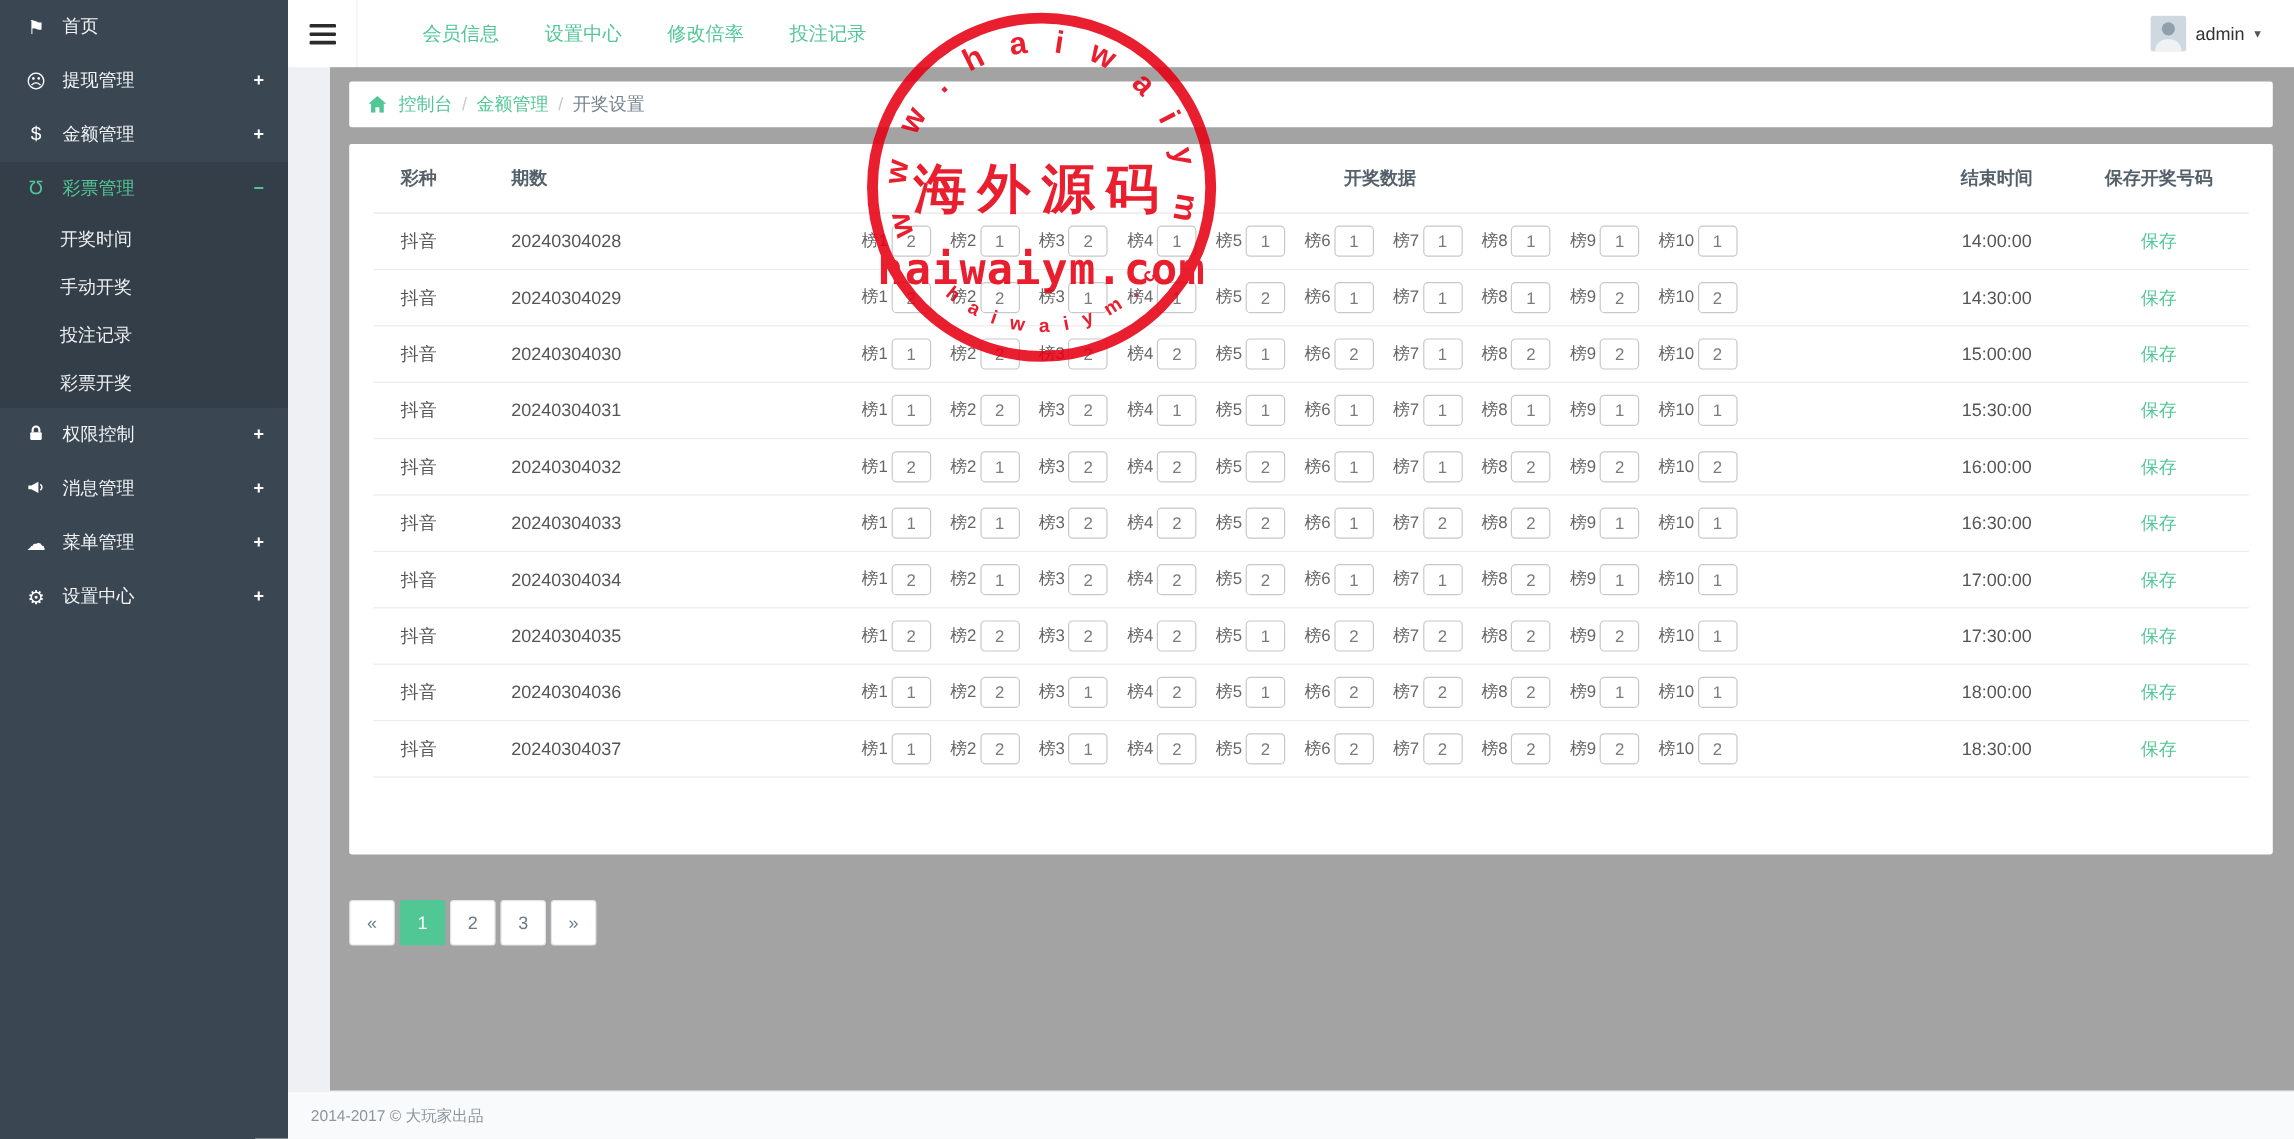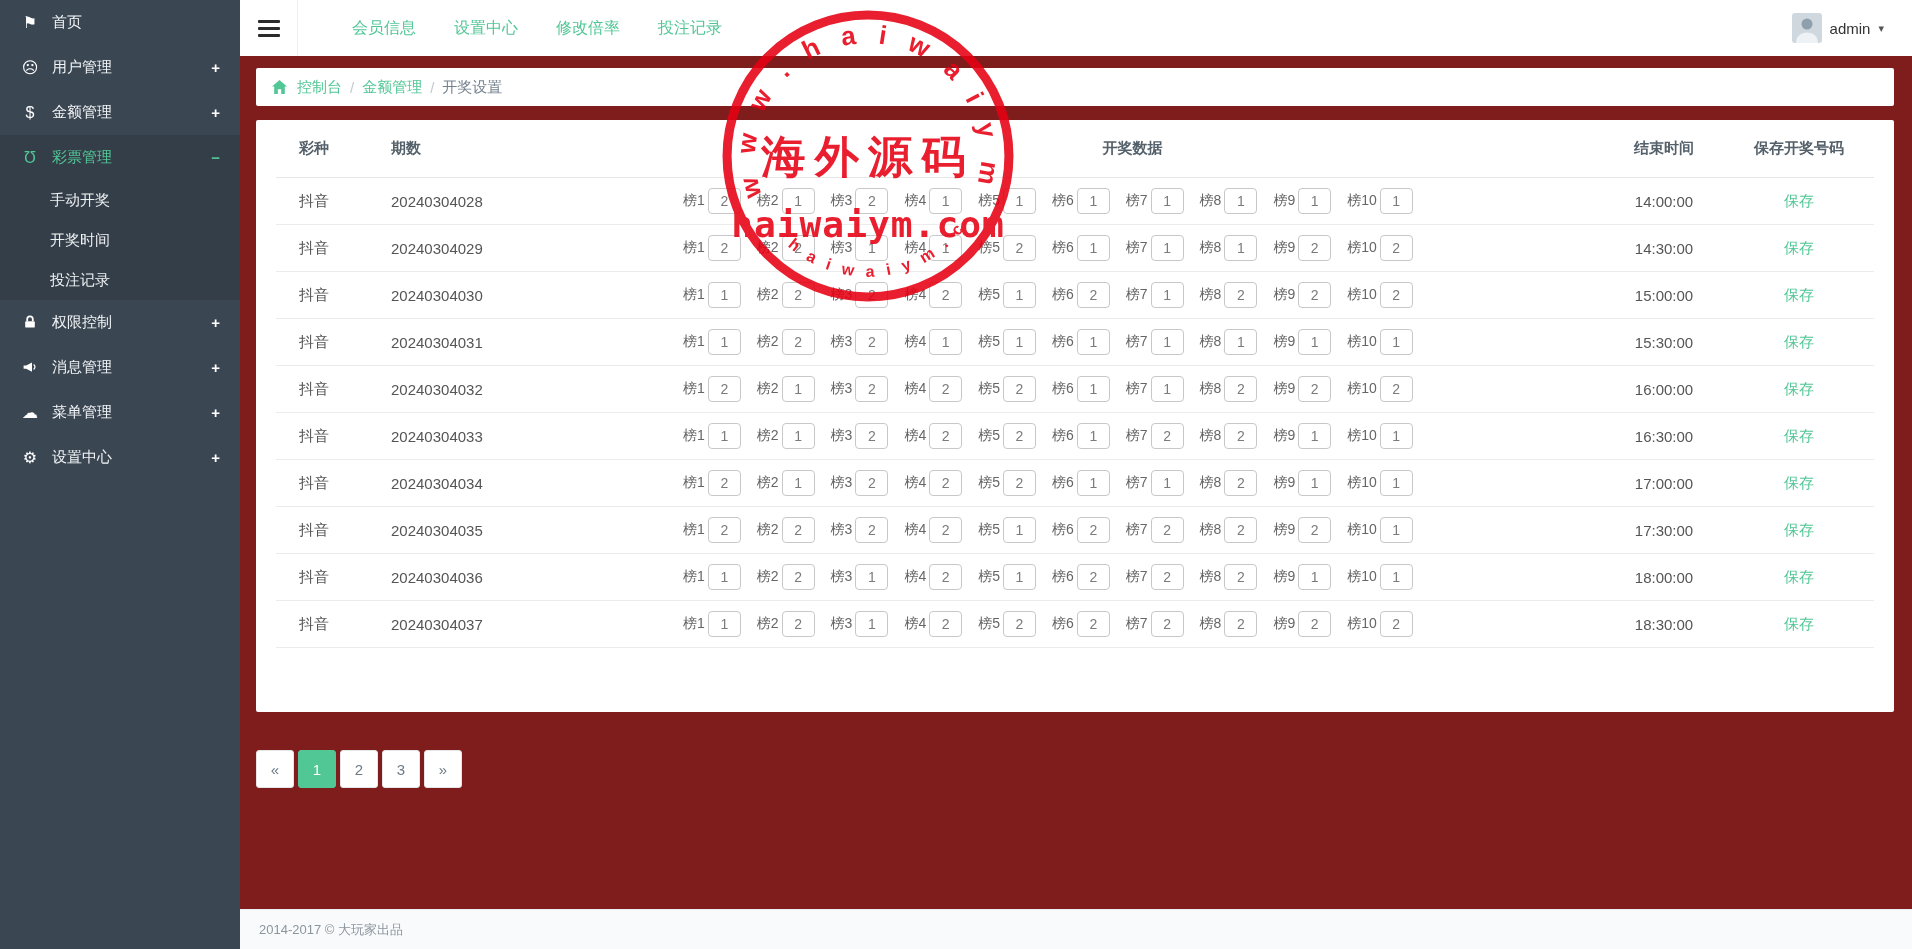--- a/index.html
+++ b/index.html
@@ -30,21 +30,21 @@
   .hamburger { width:58px; height:56px; display:flex; flex-direction:column; justify-content:center;
     align-items:center; gap:4px; cursor:pointer; border-right:1px solid #f0f0f0; }
   .hamburger span { width:22px; height:3px; background:#2b2b2b; border-radius:1px; }
   .top-links { display:flex; gap:38px; margin-left:54px; }
   .top-links a { color:#52c796; font-size:16px; text-decoration:none; cursor:pointer; }
   .user-box { margin-left:auto; margin-right:28px; display:flex; align-items:center; gap:8px;
     cursor:pointer; color:#333; font-size:15px; }
   .avatar { width:30px; height:30px; border-radius:3px; overflow:hidden; display:block; }
   .caret { font-size:11px; color:#555; }
 
-  .content { flex:1; background:#7f1d1d; padding:12px 18px 0 16px; overflow:hidden; }
+  .content { flex:1; background:#a3a3a3; padding:12px 18px 0 16px; overflow:hidden;margin-left:35px; }
   .breadcrumb { background:#fff; height:38px; border-radius:2px; display:flex; align-items:center;
     padding:0 16px; font-size:15px; gap:8px; }
   .breadcrumb .bc-link { color:#52c796; cursor:pointer; }
   .breadcrumb .bc-sep { color:#c3c9cf; }
   .breadcrumb .bc-current { color:#76838f; }
   .home-ic { width:15px; height:14px; margin-right:2px; }
 
   .card { background:#fff; border-radius:2px; margin-top:14px; padding:0 20px 64px 20px; }
   .trow { display:flex; align-items:center; }
   .thead { height:58px; border-bottom:1px solid #e7e7e7; font-weight:bold; color:#54606a; font-size:15px; }
@@ -84,40 +84,41 @@
     <nav id="side-menu">
         <div class="side-group">
           <div class="side-item">
             <div class="s-icon">⚑</div>
             <div class="s-label">首页</div>
           </div>
         </div>
         <div class="side-group">
           <div class="side-item">
             <div class="s-icon">☹</div>
-            <div class="s-label">用户管理</div>
+            <div class="s-label">提现管理</div>
             <div class="s-expand">+</div>
           </div>
         </div>
         <div class="side-group">
           <div class="side-item">
             <div class="s-icon">$</div>
             <div class="s-label">金额管理</div>
             <div class="s-expand">+</div>
           </div>
         </div>
         <div class="side-group open">
           <div class="side-item">
             <div class="s-icon">Ʊ</div>
             <div class="s-label">彩票管理</div>
             <div class="s-expand">−</div>
           </div>
+          <div class="sub-item">开奖时间</div>
           <div class="sub-item">手动开奖</div>
-          <div class="sub-item">开奖时间</div>
           <div class="sub-item">投注记录</div>
+          <div class="sub-item">彩票开奖</div>
         </div>
         <div class="side-group">
           <div class="side-item">
             <div class="s-icon"><svg viewBox="0 0 20 20">
                 <path d="M6.5 9V6.5a3.5 3.5 0 0 1 7 0V9" fill="none" stroke="currentColor" stroke-width="2.2"></path>
                 <rect x="4" y="9" width="12" height="8" rx="1.2" fill="currentColor"></rect>
               </svg></div>
             <div class="s-label">权限控制</div>
             <div class="s-expand">+</div>
           </div>

